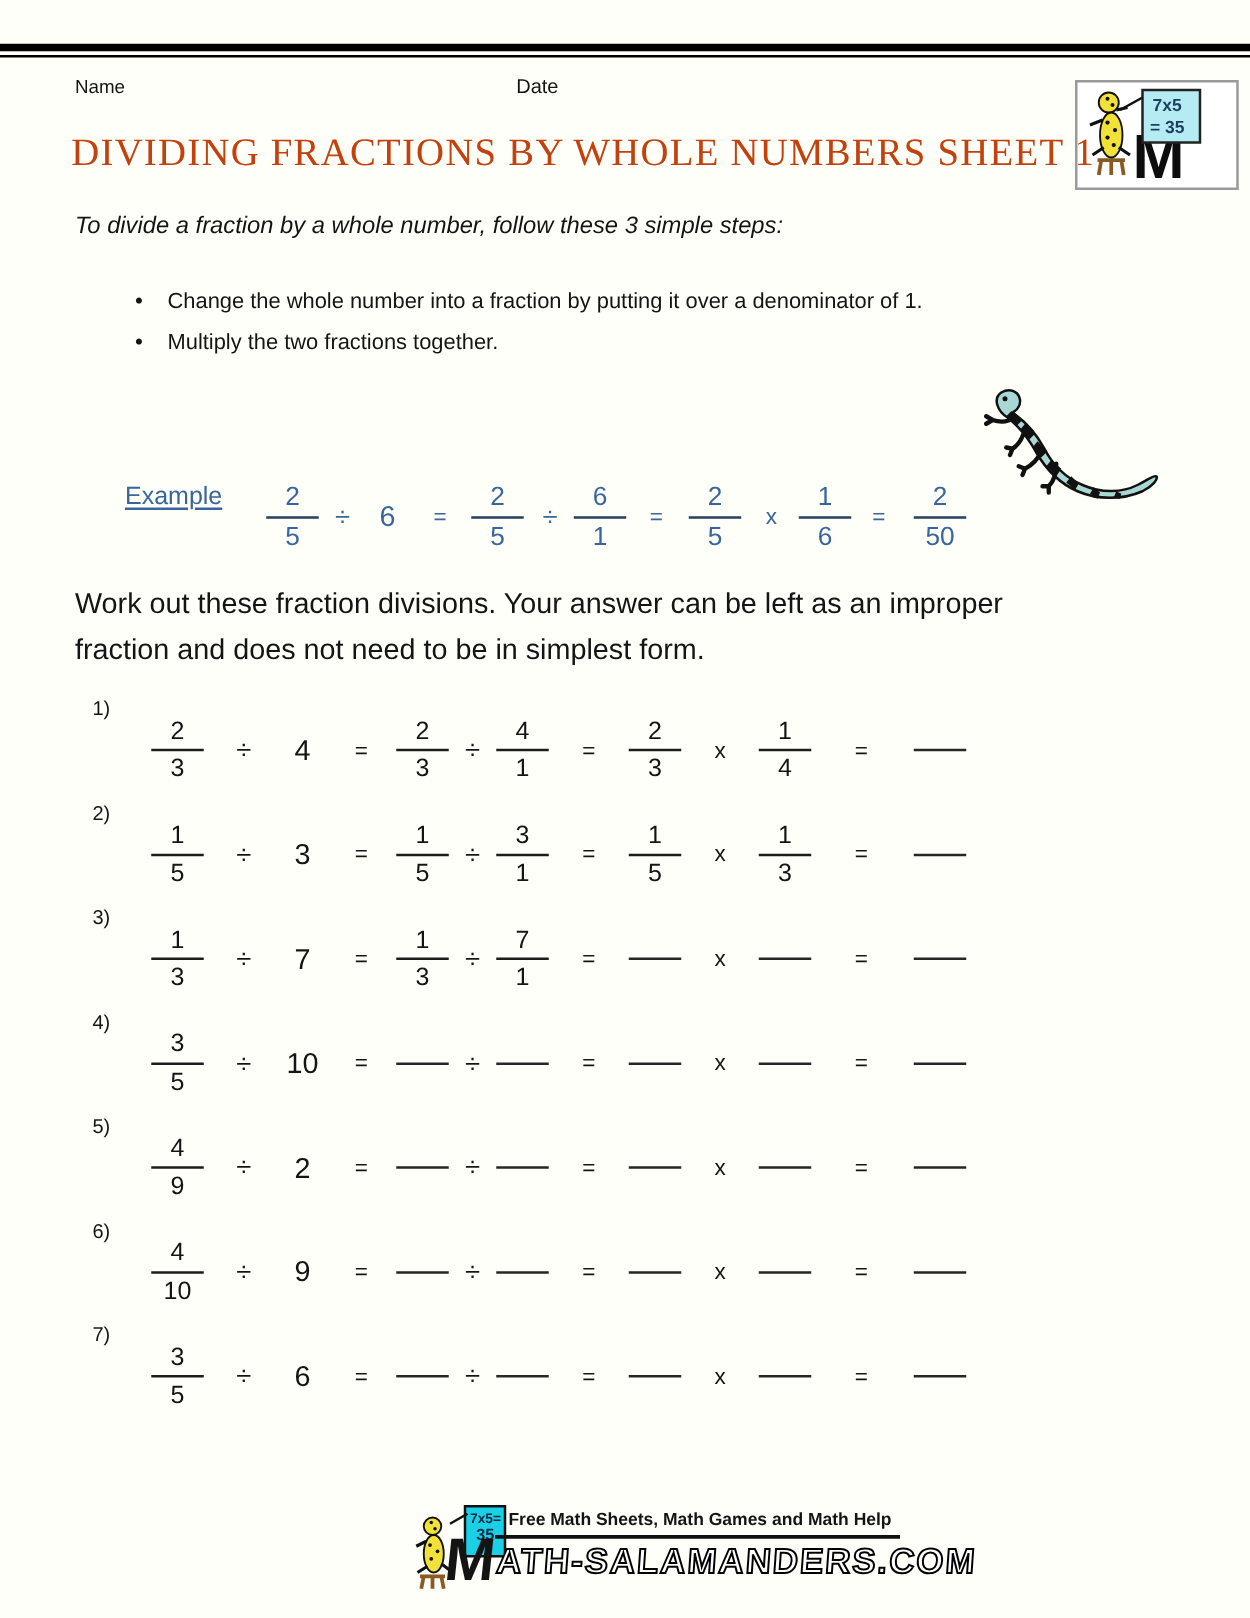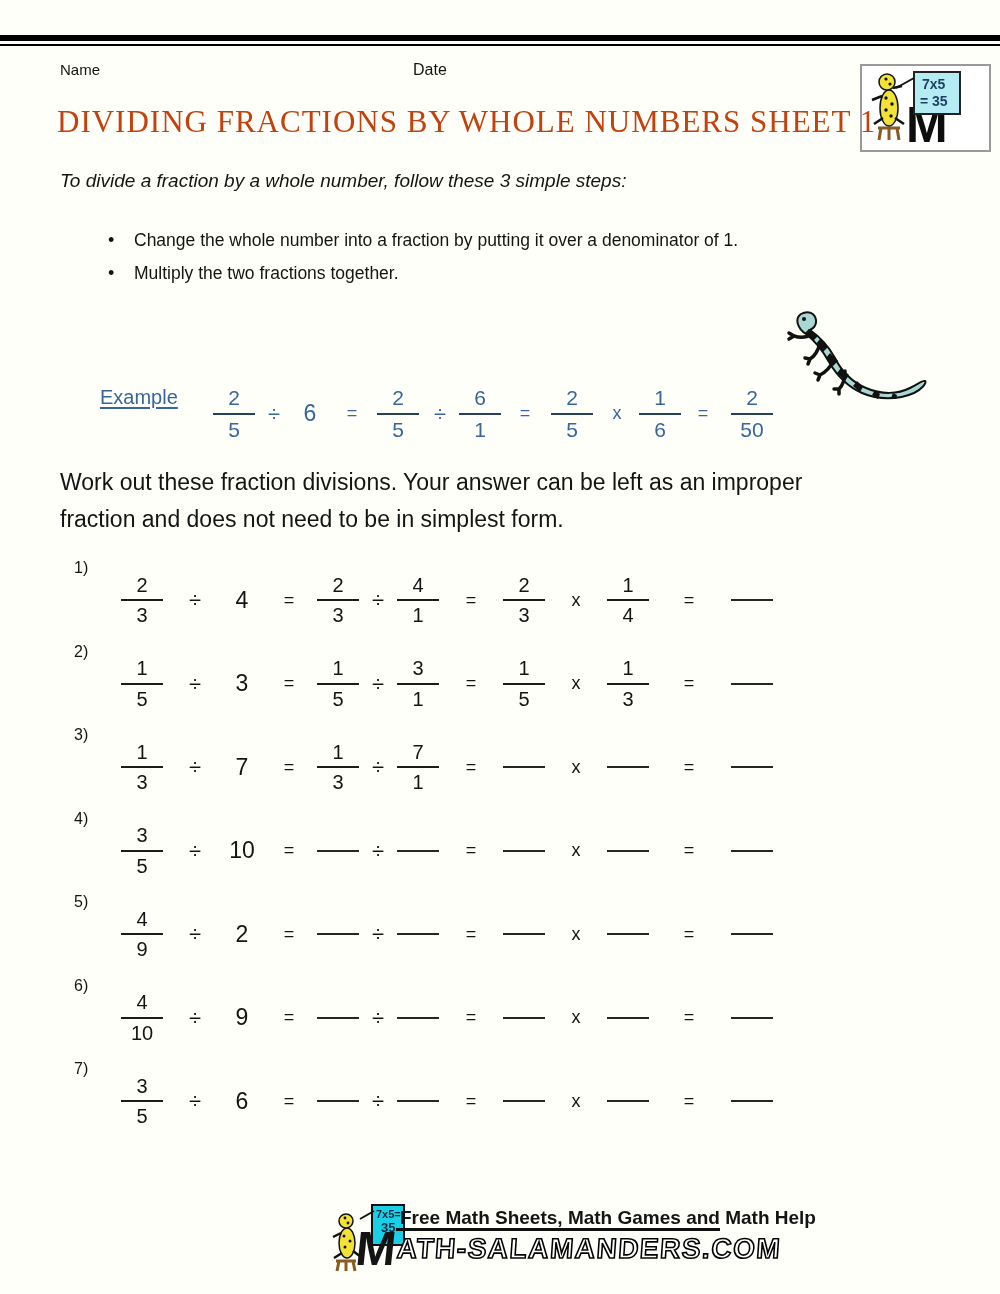--- a/index.html
+++ b/index.html
@@ -46,21 +46,21 @@
   }
   .frac{display:inline-flex;flex-direction:column;align-items:center;font-size:20px;line-height:1.12;}
   .frac .fn{padding:0 15px 3px;border-bottom:2px solid #1c1c1c;}
   .frac .fd{padding:3px 15px 0;}
   .op{font-size:18px;}
   .op.div{font-size:22px;}
   .int{font-size:23px;}
   .blank{width:42px;height:2px;background:#262626;display:inline-block;}
   .footer-logo-svg{position:absolute;left:330px;top:1203px;}
   .footer-tagline{position:absolute;left:400px;top:1207px;width:320px;text-align:center;
-    font-size:19px;font-weight:bold;white-space:nowrap;}
+    font-size:14px;font-weight:bold;white-space:nowrap;}
   .footer-rule{position:absolute;left:396px;top:1228px;width:324px;height:3px;background:#111;}
   .footer-logotype{position:absolute;left:356px;top:1229px;display:flex;align-items:flex-start;}
   .lm{font-size:48px;font-weight:bold;line-height:40px;transform:skewX(-6deg);}
   .lrest{font-size:28px;font-weight:bold;letter-spacing:1.5px;color:#fff;
     -webkit-text-stroke:1.6px #000;line-height:40px;margin-left:1px;transform:skewX(-4deg);}
 </style>
 </head>
 <body>
 
 <div class="top-rule-thick"></div>

